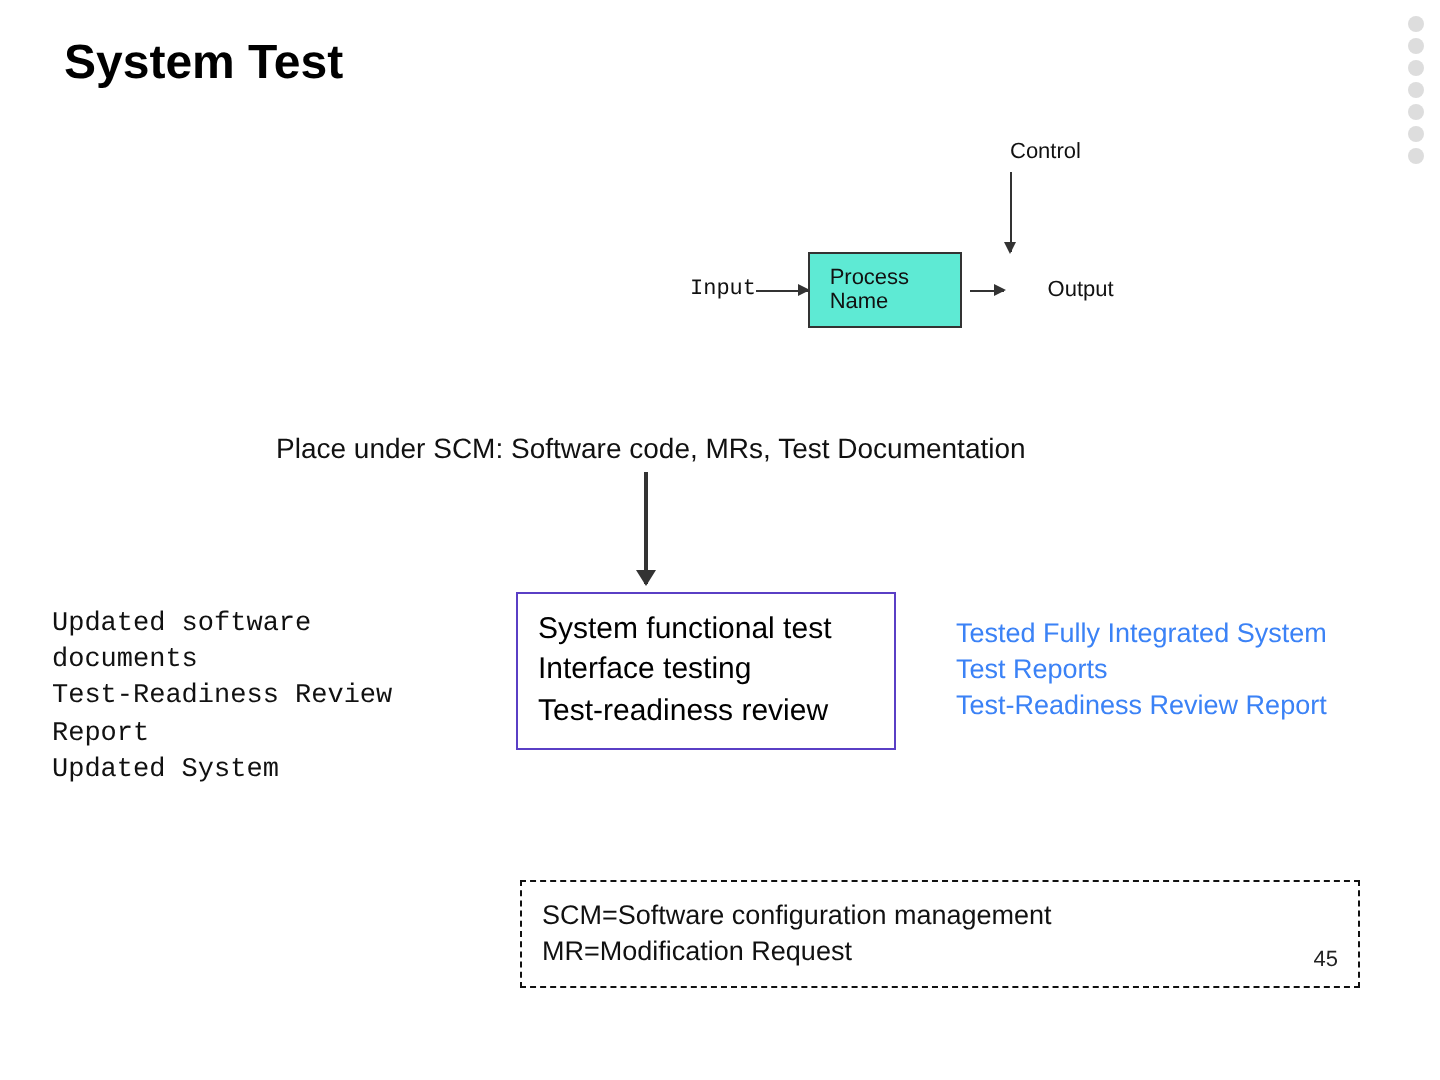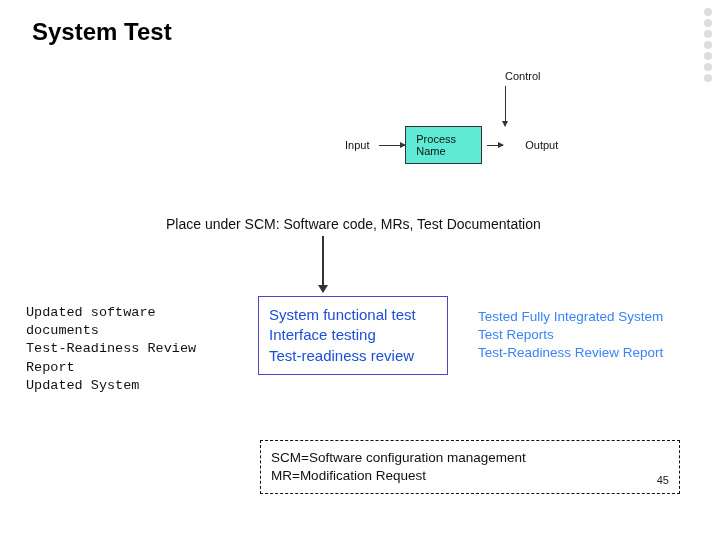--- a/index.html
+++ b/index.html
@@ -42,21 +42,21 @@
   .legend-control {
     position: absolute;
     top: 0; left: 160px;
   }
   .legend-row {
     position: absolute;
     top: 56px;
     display: flex;
     align-items: center;
   }
-  .legend-input { margin-right: 10px; }
+  .legend-input { margin-right: 0; font-family: Liberation Mono, monospace; }
   .legend-box {
     border: 1px solid #333;
     padding: 6px 10px;
     background: #5eead4;
   }
   .legend-output { margin-left: 22px; }
   .arrow-line {
     display: inline-block;
     width: 34px; height: 1px;
     background: #333;
@@ -86,21 +86,20 @@
     border-left: 3.5px solid transparent;
     border-right: 3.5px solid transparent;
   }
 
   .scm-line {
     position: absolute;
     top: 216px;
     left: 138px;
     font-size: 14px;
     color: #111;
-    margin-left: 28px;
   }
   .scm-arrow {
     position: absolute;
     top: 236px;
     left: 322px;
     width: 1.5px;
     height: 56px;
     background: #333;
   }
   .scm-arrow::after {
@@ -124,21 +123,21 @@
   }
   .center-box {
     position: absolute;
     top: 296px;
     left: 258px;
     width: 190px;
     border: 1.5px solid #5a3fc5;
     padding: 8px 10px;
     font-size: 15px;
     line-height: 1.35;
-    color: #1d4ed8;
+    color: #000000;
   }
   .outputs {
     position: absolute;
     top: 308px;
     left: 478px;
     width: 230px;
     font-size: 13.5px;
     line-height: 1.35;
     color: #3b82f6;
   }

